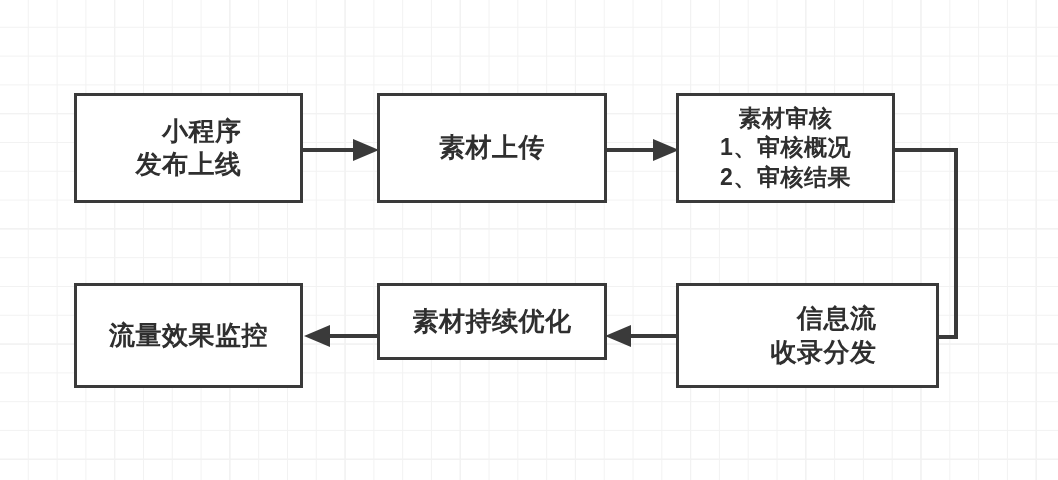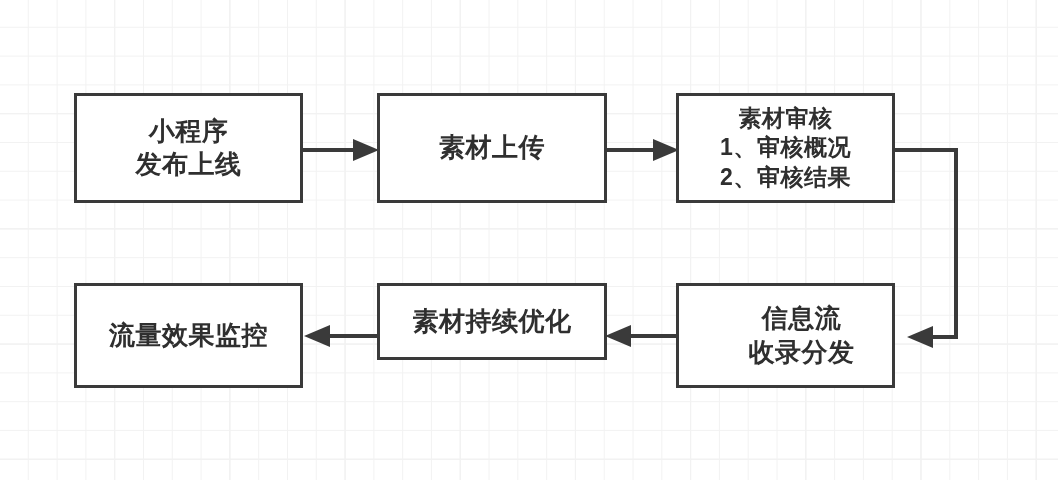--- a/index.html
+++ b/index.html
@@ -39,21 +39,21 @@
     font-weight: bold;
     line-height: 1.28;
     letter-spacing: 0.5px;
     z-index: 2;
   }
   .node .label {
     white-space: pre-line;
     display: block;
   }
   .node.size-1line { font-size: 26px; }
-  .node.size-2line { font-size: 26px; }
+  .node.size-2line { font-size: 26px; text-align: right; }
   .node.size-3line { font-size: 23px; align-items: center; }
   .edge {
     position: absolute;
     z-index: 1;
   }
   .edge svg { display: block; overflow: visible; }
 </style>
 </head>
 <body>
 
@@ -102,21 +102,21 @@
   <div class="node size-1line" style="left:377px; top:93px; width:230px; height:110px;text-align:right;">
     <span class="label">素材上传</span>
   </div>
 
   <div class="node size-3line" style="left:676px; top:93px; width:219px; height:110px;">
     <span class="label">素材审核
 1、审核概况
 2、审核结果</span>
   </div>
 
-  <div class="node size-2line" style="left:676px; top:283px; width:219px; height:105px;padding-left:32px;">
+  <div class="node size-2line" style="left:676px; top:283px; width:263px; height:105px;padding-left:32px;">
     <span class="label">信息流
 收录分发</span>
   </div>
 
   <div class="node size-1line" style="left:377px; top:283px; width:230px; height:77px;">
     <span class="label">素材持续优化</span>
   </div>
 
   <div class="node size-1line" style="left:74px; top:283px; width:229px; height:105px;text-align:center;">
     <span class="label">流量效果监控</span>

